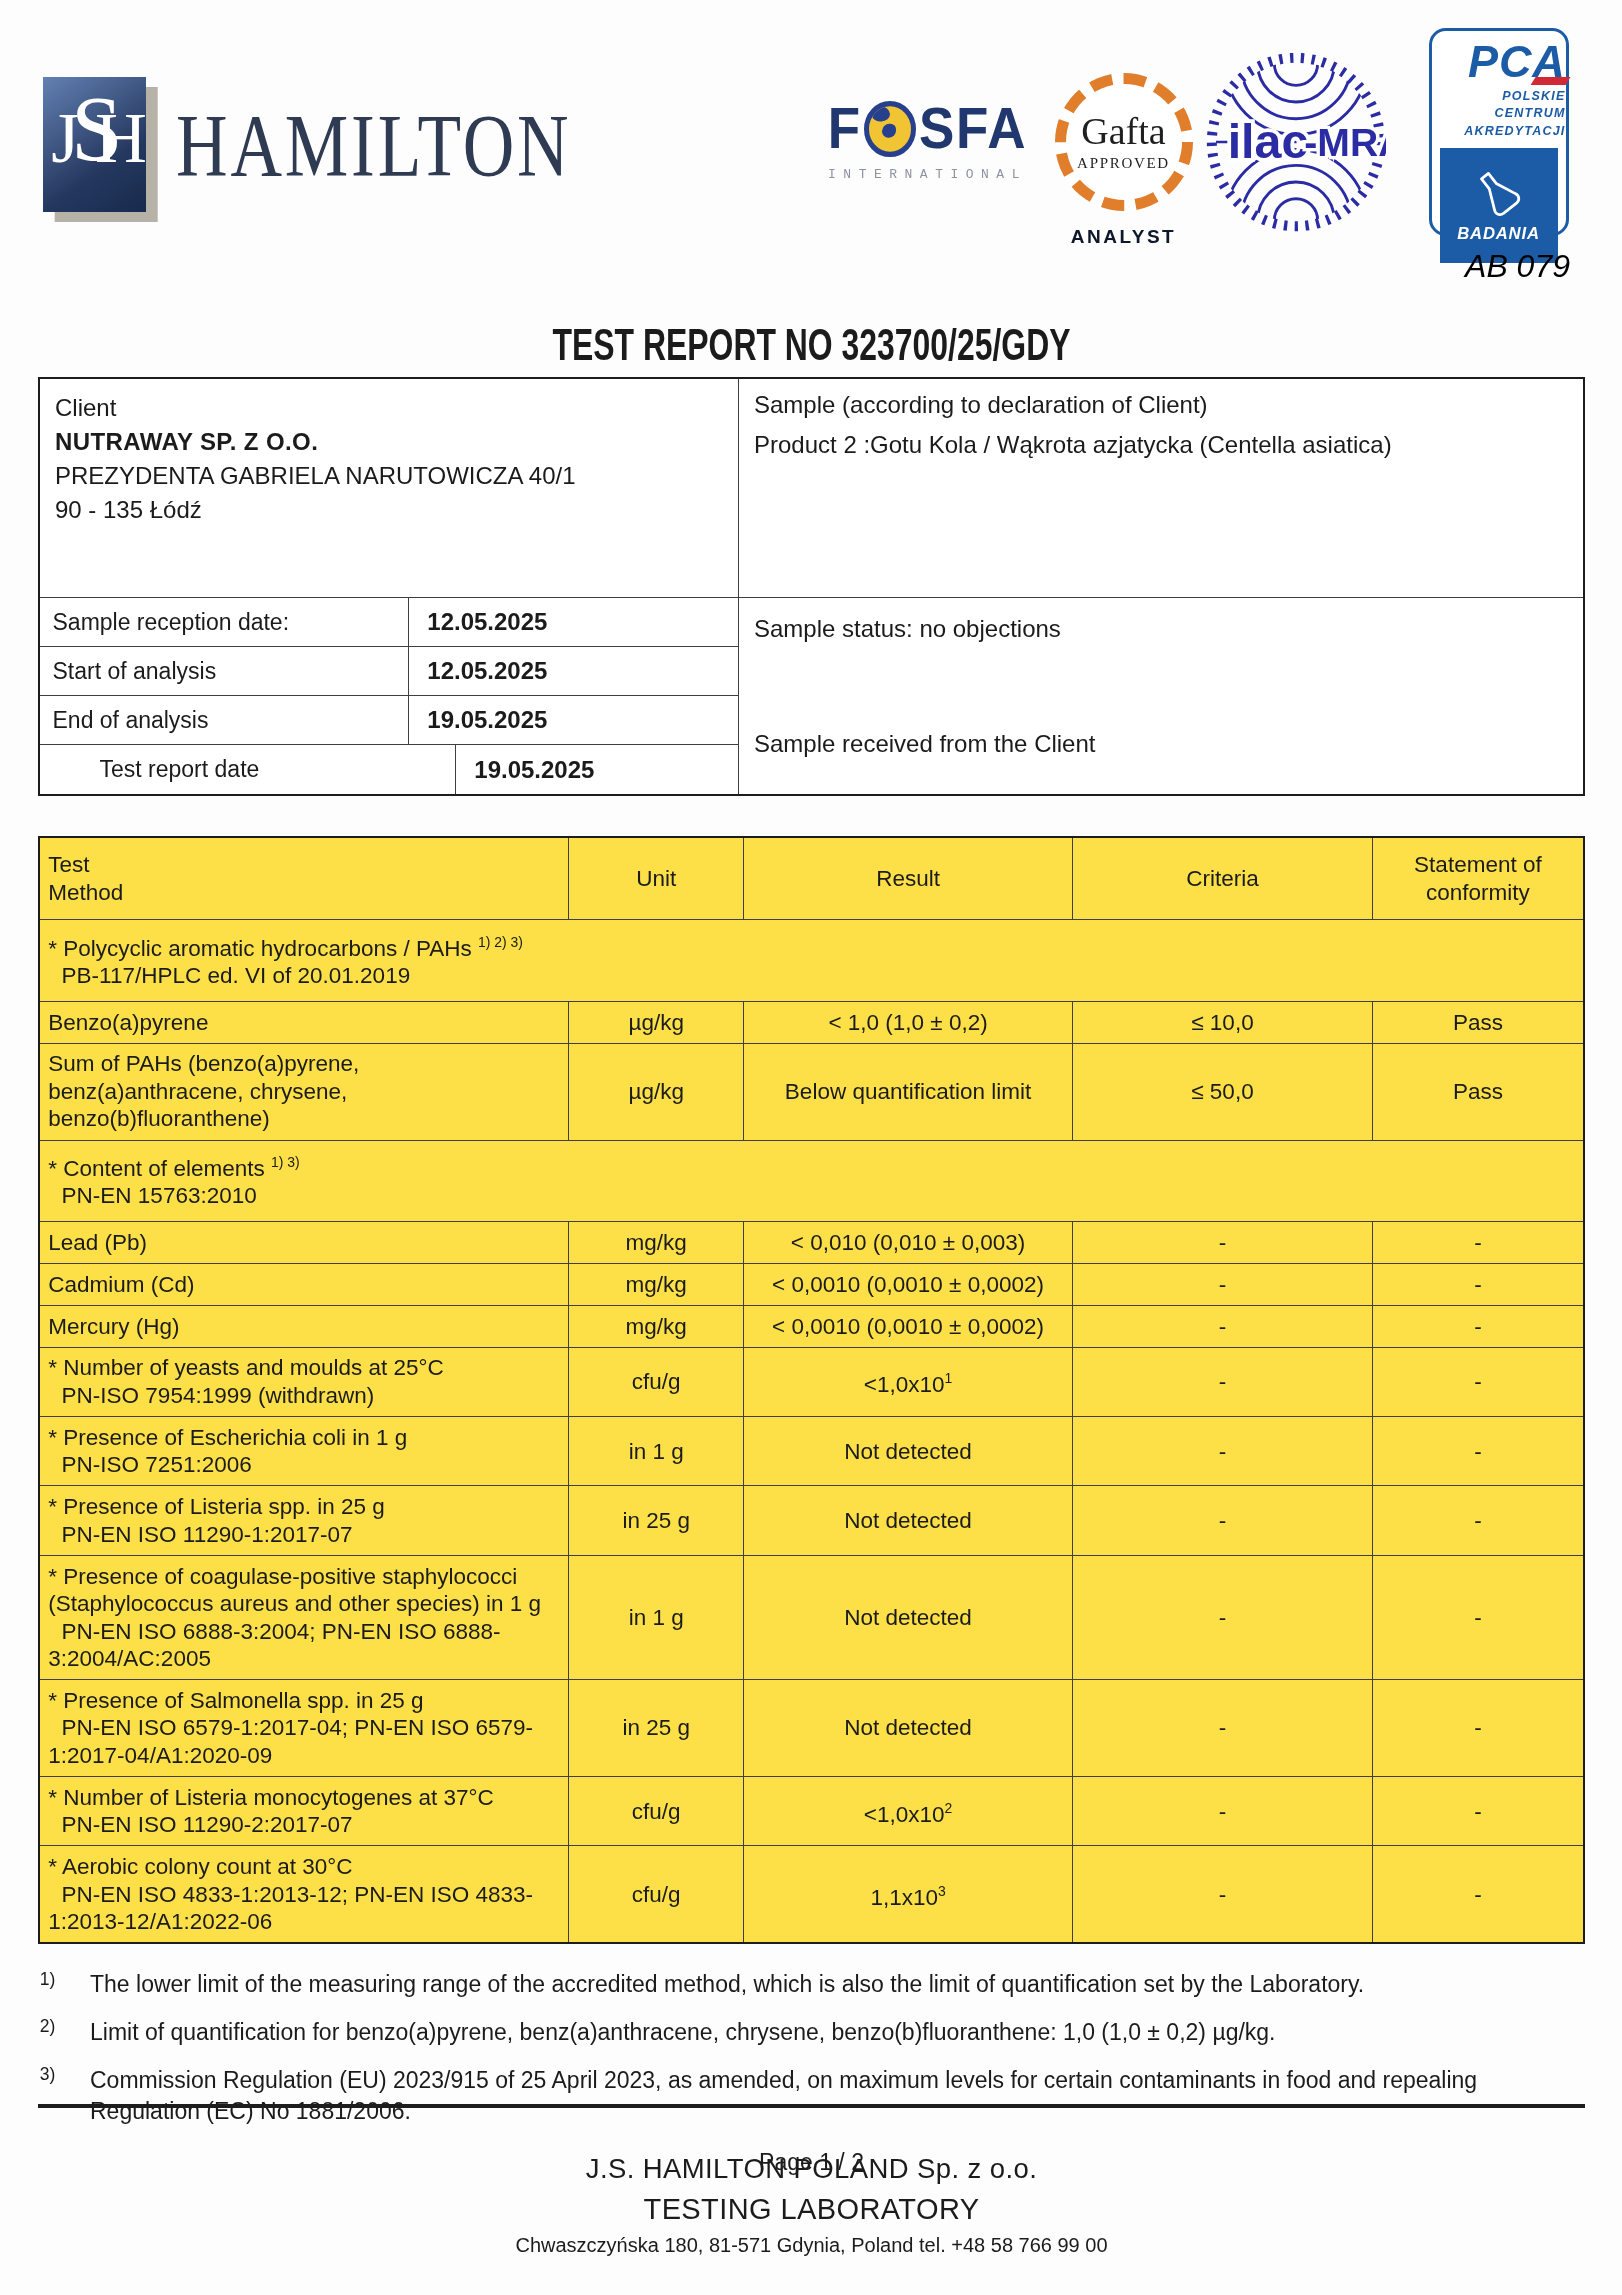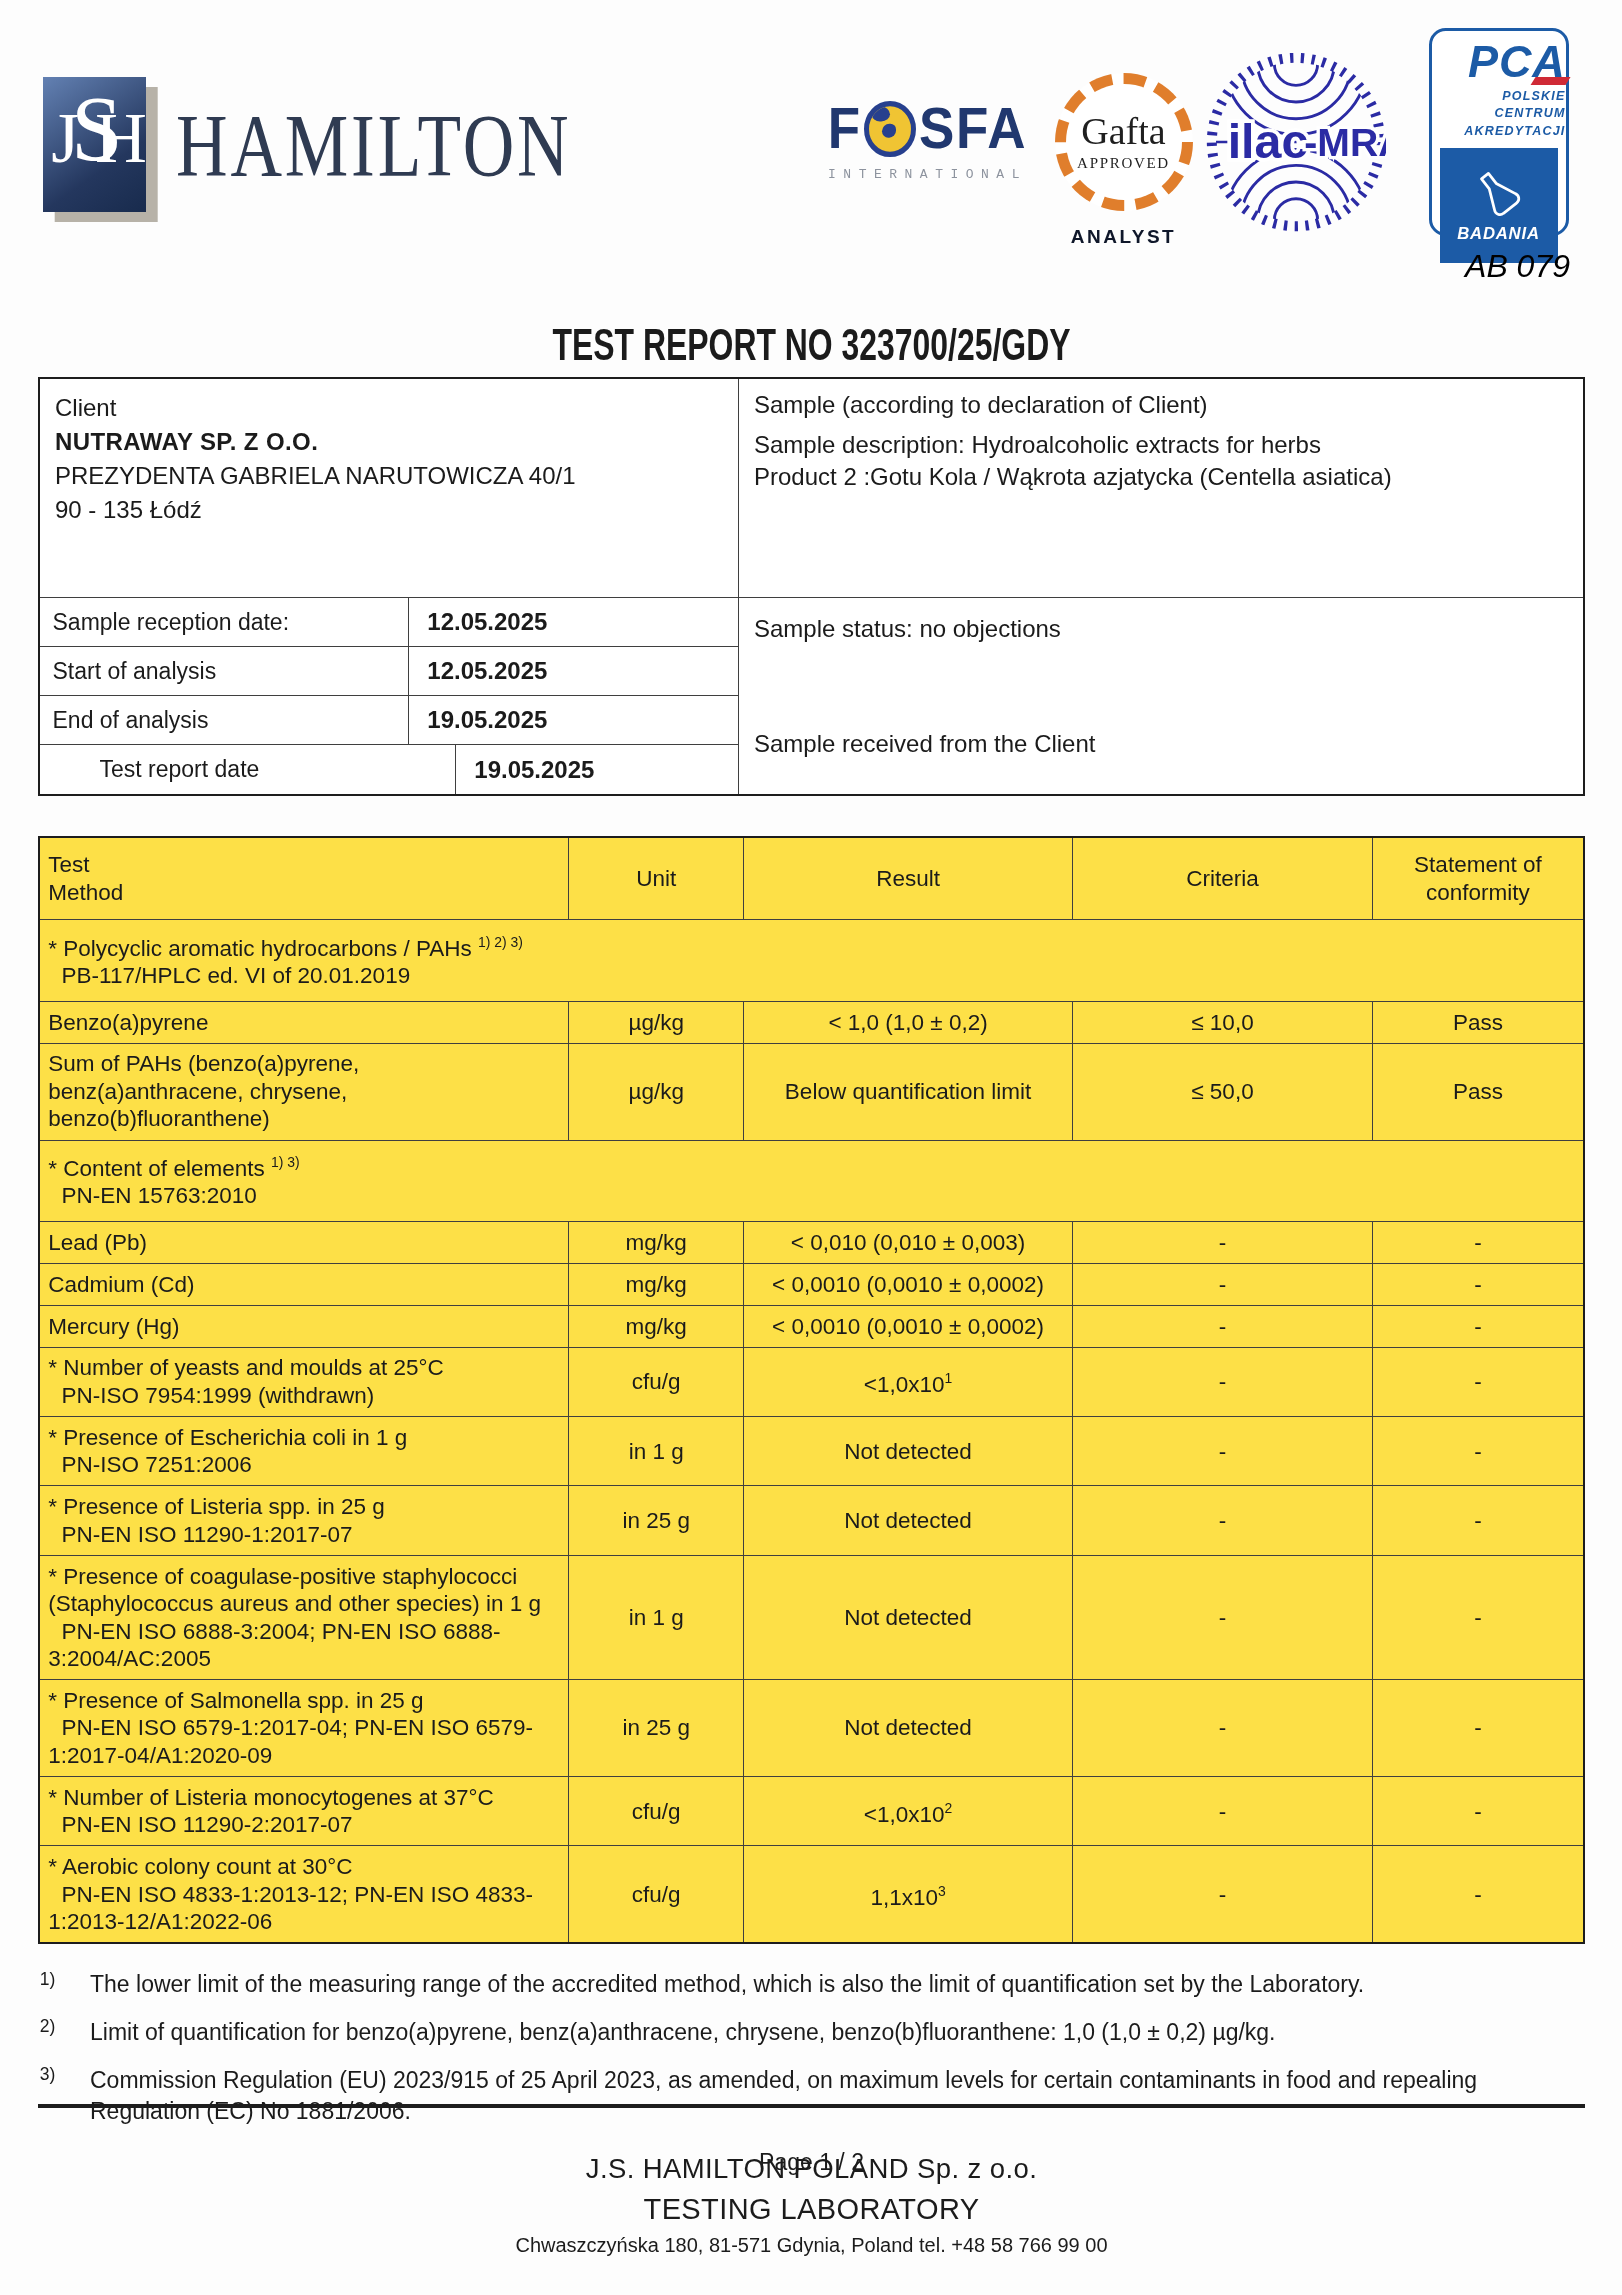--- a/index.html
+++ b/index.html
@@ -180,21 +180,20 @@
 
   <div class="info">
     <div class="cell-client">
       <div>Client</div>
       <div class="client-name">NUTRAWAY   SP. Z O.O.</div>
       <div>PREZYDENTA GABRIELA NARUTOWICZA  40/1</div>
       <div>90 - 135   Łódź</div>
     </div>
     <div class="cell-sample">
       <div class="sample-header">Sample (according to declaration of Client)</div>
-      <div>Sample description: Hydroalcoholic extracts for herbs</div>
       <div>Product 2 :Gotu Kola / Wąkrota azjatycka (Centella asiatica)</div>
     </div>
     <div class="cell-dates">
         <div class="date-row">
           <div class="date-label">Sample reception date:</div>
           <div class="date-value">12.05.2025</div>
         </div>
         <div class="date-row">
           <div class="date-label">Start of analysis</div>
           <div class="date-value">12.05.2025</div>

